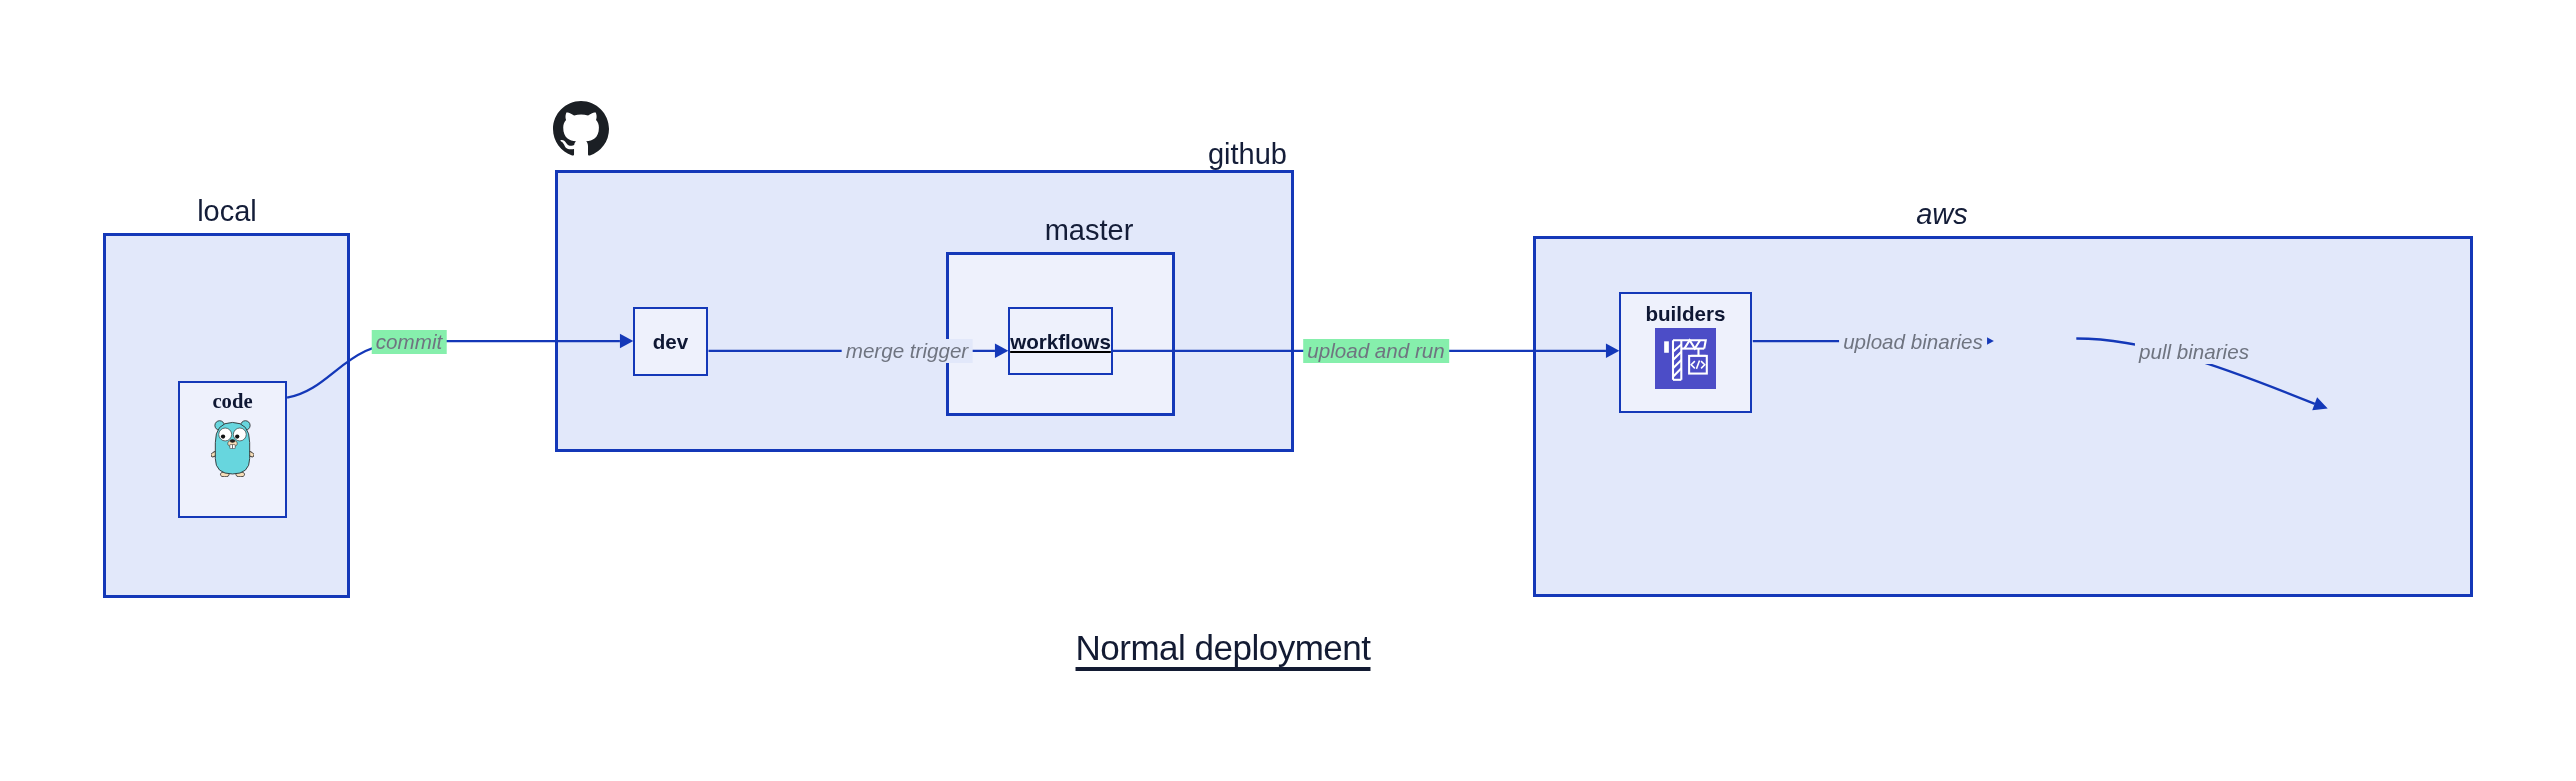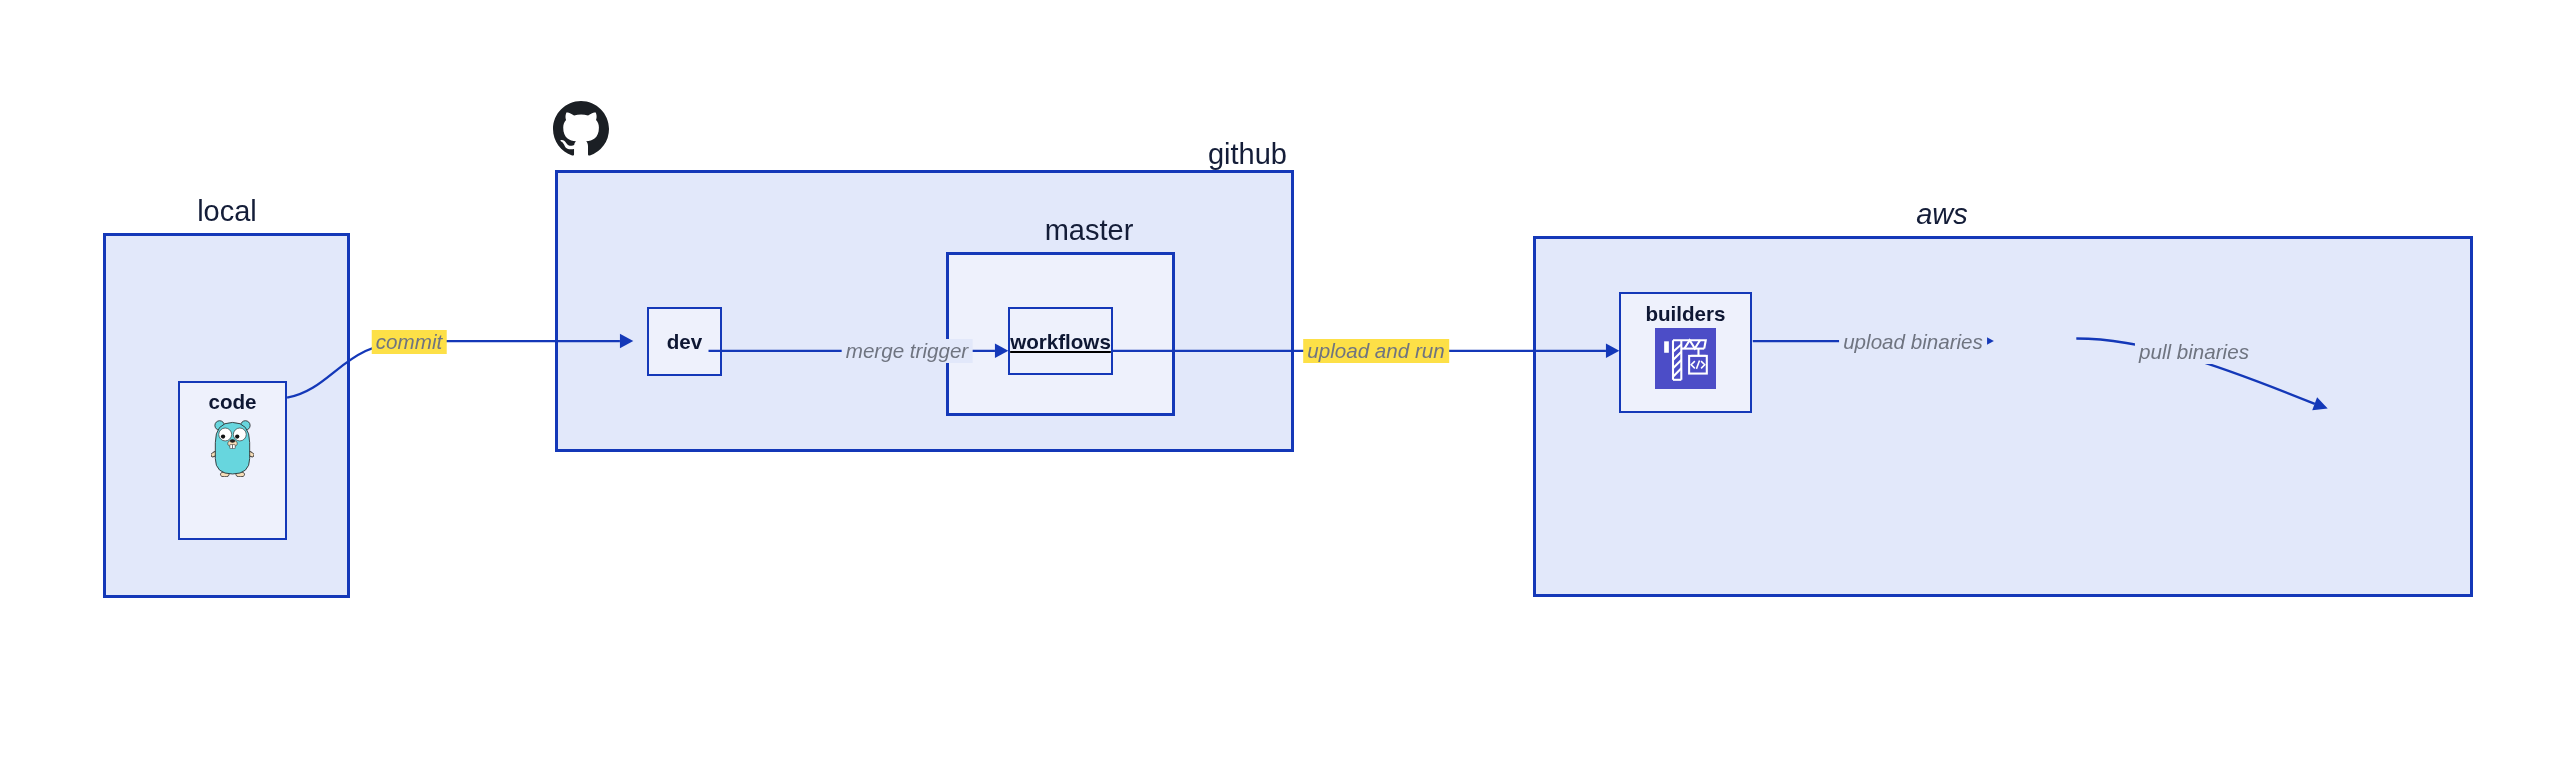--- a/index.html
+++ b/index.html
@@ -24,21 +24,21 @@
   .nlabel{font-size:20.6px;font-weight:700;color:#0e1733;line-height:25px;white-space:nowrap;}
   .glabel{
     position:absolute;font-size:29px;color:var(--dark);line-height:31px;white-space:nowrap;
     transform:translate(-50%,-50%);
   }
   .glabel.right-anchored{transform:translate(-100%,-50%);}
   .elabel{
     position:absolute;font-size:20.6px;font-style:italic;color:var(--egray);line-height:24px;
     white-space:nowrap;transform:translate(-50%,-50%);padding:0 4.1px;z-index:6;
   }
-  .elabel.on-white{background:#fde047;}
+  .elabel.on-white{background:#86efac;}
   .elabel.on-group{background:var(--group-fill);margin-left:40px;}
   .edges{position:absolute;left:0;top:0;width:2604px;height:781px;z-index:5;pointer-events:none;}
   .title{
     position:absolute;transform:translate(-50%,-50%);font-size:35px;color:#131b33;
     letter-spacing:-0.5px;white-space:nowrap;
     text-decoration:underline;text-decoration-thickness:3.6px;text-underline-offset:6.7px;z-index:7;
   }
   .iconbox{display:flex;align-items:center;justify-content:center;}
   .gh-logo{position:absolute;left:553px;top:101px;width:56px;height:56px;}
   
@@ -65,21 +65,21 @@
   <div class="glabel right-anchored" style="left:1287px;top:154px;">github</div>
   <div class="glabel" style="left:1061px;top:230px;margin-left:28px;">master</div>
   <div class="glabel" style="left:1942px;top:214px;font-style:italic;">aws</div>
 
   <div class="gh-logo">
     <svg width="56" height="56" viewBox="0 0 16 16" aria-hidden="true">
       <path fill="#1b1f24" d="M8 0C3.58 0 0 3.58 0 8c0 3.54 2.29 6.53 5.47 7.59.4.07.55-.17.55-.38 0-.19-.01-.82-.01-1.49-2.01.37-2.53-.49-2.69-.94-.09-.23-.48-.94-.82-1.13-.28-.15-.68-.52-.01-.53.63-.01 1.08.58 1.23.82.72 1.21 1.87.87 2.33.66.07-.52.28-.87.51-1.07-1.78-.2-3.64-.89-3.64-3.95 0-.87.31-1.59.82-2.15-.08-.2-.36-1.02.08-2.12 0 0 .67-.21 2.2.82.64-.18 1.32-.27 2-.27s1.36.09 2 .27c1.53-1.04 2.2-.82 2.2-.82.44 1.1.16 1.92.08 2.12.51.56.82 1.27.82 2.15 0 3.07-1.87 3.75-3.65 3.95.29.25.54.73.54 1.48 0 1.07-.01 1.93-.01 2.2 0 .21.15.46.55.38A8.01 8.01 0 0 0 16 8c0-4.42-3.58-8-8-8z"></path>
     </svg>
   </div>
 
-  <div class="node" id="node-code" style="left:178px;top:381px;width:109px;height:159px;">
+  <div class="node" id="node-code" style="left:178px;top:381px;width:109px;height:137px;font-family:Liberation Serif, serif;">
     <div class="nlabel">code</div>
     <div class="iconbox">
       <svg width="43" height="58" viewBox="0 0 100 135">
         <g stroke="#2a2a2a" stroke-width="2">
           <circle cx="20" cy="15" r="11" fill="#67d6de"></circle>
           <circle cx="80" cy="15" r="11" fill="#67d6de"></circle>
           <ellipse cx="7" cy="82" rx="8" ry="5" fill="#f6ddb8" transform="rotate(-35 7 82)"></ellipse>
           <ellipse cx="93" cy="82" rx="8" ry="5" fill="#f6ddb8" transform="rotate(35 93 82)"></ellipse>
           <ellipse cx="32" cy="129" rx="10" ry="5.5" fill="#f6ddb8"></ellipse>
           <ellipse cx="68" cy="129" rx="10" ry="5.5" fill="#f6ddb8"></ellipse>
@@ -90,21 +90,21 @@
           <circle cx="61" cy="41" r="5" fill="#111111" stroke="none"></circle>
           <ellipse cx="50" cy="57" rx="11" ry="8" fill="#f6ddb8" stroke-width="1.5"></ellipse>
           <ellipse cx="50" cy="51" rx="6" ry="4" fill="#221f1f" stroke="none"></ellipse>
           <rect x="44" y="60" width="6" height="9" fill="#ffffff" stroke-width="1.2"></rect>
           <rect x="50" y="60" width="6" height="9" fill="#ffffff" stroke-width="1.2"></rect>
         </g>
       </svg>
     </div>
   </div>
 
-  <div class="node centered" id="node-dev" style="left:633px;top:307px;width:75px;height:69px;margin-left:14px;">
+  <div class="node centered" id="node-dev" style="left:633px;top:307px;width:75px;height:69px;">
     <div class="nlabel">dev</div>
   </div>
 
   <div class="node centered" id="node-workflows" style="left:1008px;top:307px;width:105px;height:68px;text-decoration:underline;">
     <div class="nlabel">workflows</div>
   </div>
 
   <div class="node" id="node-builders" style="left:1619px;top:280px;width:133px;height:121px;margin-top:12px;">
     <div class="nlabel">builders</div>
     <div class="iconbox" style="width:61px;height:61px;background:#4c4dc7;">
@@ -149,15 +149,16 @@
       <polygon points="4518,793 4488,796.1 4497.4,770.9"></polygon>
     </g>
   </svg>
 
   <div class="elabel on-white" style="left:409px;top:342px;">commit</div>
   <div class="elabel on-group" style="left:867px;top:351px;">merge trigger</div>
   <div class="elabel on-white" style="left:1376px;top:351px;">upload and run</div>
   <div class="elabel on-group" style="left:1873px;top:342px;">upload binaries</div>
   <div class="elabel on-group" style="left:2154px;top:352px;">pull binaries</div>
 
+  <div class="title" style="left:1223px;top:648px;">Normal deployment</div>
 
 </div>
 
 
 </body></html>

